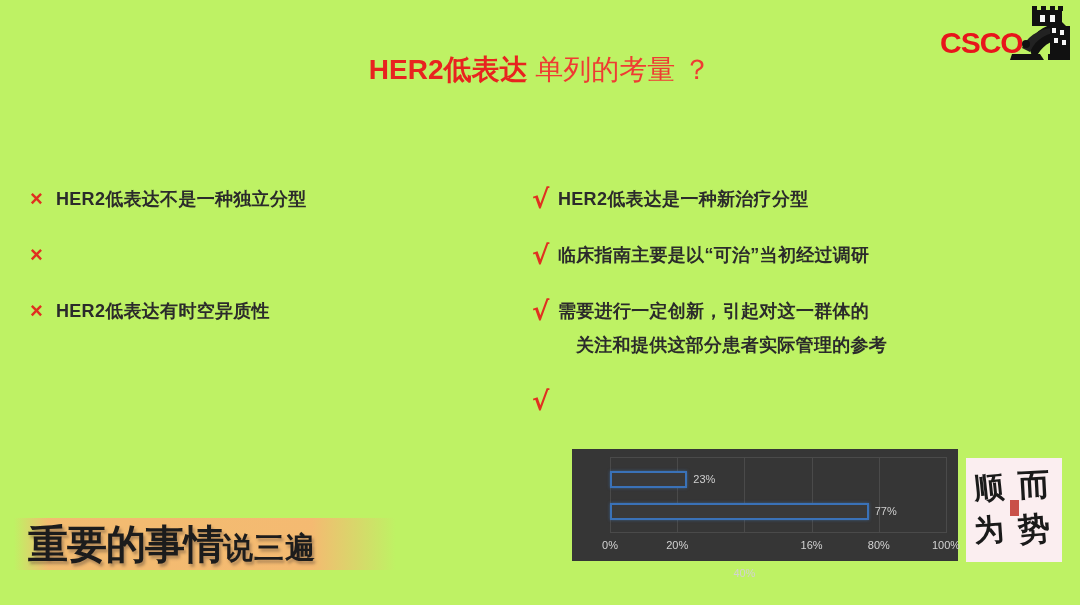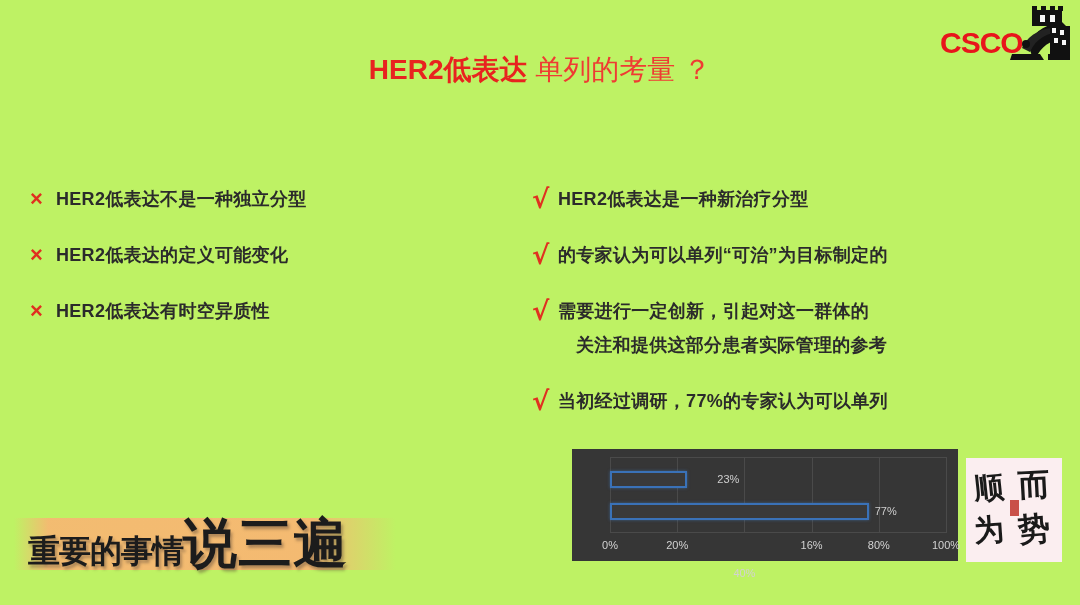--- a/index.html
+++ b/index.html
@@ -224,22 +224,22 @@
     height: 72px;
     white-space: nowrap;
     color: #1c1c1c;
     font-size: 40px;
     font-weight: bold;
     line-height: 72px;
     font-family: "DejaVu Sans", "Liberation Sans", sans-serif;
     text-shadow: 2px 3px 3px rgba(90,70,55,0.45);
     letter-spacing: -1px;
   }
-  #banner-text .b-small { font-size: 32px; }
-  #banner-text .b-big   { font-size: 54px; letter-spacing: 1px; }
+  #banner-text .b-small { font-size: 40px; }
+  #banner-text .b-big   { font-size: 30px; letter-spacing: 1px; }
 </style>
 </head>
 <body>
 
 <div id="slide">
 
   <div id="logo">
     <span class="logo-text">CSCO</span>
     <svg class="logo-wall" width="78" height="62" viewBox="0 0 78 62">
       <g fill="#111111">
@@ -270,63 +270,61 @@
     <span class="t-strong">HER2低表达</span><span class="t-light"> 单列的考量 ？</span>
   </div>
 
   <div class="col" id="col-left">
     <div class="bullet">
       <span class="mark cross">×</span>
       <span class="btext">HER2低表达不是一种独立分型</span>
     </div>
     <div class="bullet">
       <span class="mark cross">×</span>
-      <span class="btext">HER2低表达的定义可能变化</span>
     </div>
     <div class="bullet">
       <span class="mark cross">×</span>
       <span class="btext">HER2低表达有时空异质性</span>
     </div>
   </div>
 
   <div class="col" id="col-right">
     <div class="bullet">
       <span class="mark check">√</span>
       <span class="btext">HER2低表达是一种新治疗分型</span>
     </div>
     <div class="bullet">
       <span class="mark check">√</span>
-      <span class="btext">的专家认为可以单列“可治”为目标制定的</span>
+      <span class="btext">临床指南主要是以“可治”当初经过调研</span>
     </div>
     <div class="bullet">
       <span class="mark check">√</span>
       <span class="btext">
         <span>需要进行一定创新，引起对这一群体的</span>
         <span class="line2">关注和提供这部分患者实际管理的参考</span>
       </span>
     </div>
     <div class="bullet">
       <span class="mark check">√</span>
-      <span class="btext"> 当初经过调研，77%的专家认为可以单列</span>
     </div>
   </div>
 
   <div id="chart">
     <div class="plot">
       <div class="axisline-top"></div>
       <div class="axisline-bottom"></div>
       <div class="gridline" style="left:0%"></div>
       <div class="gridline" style="left:20%"></div>
       <div class="gridline" style="left:40%"></div>
       <div class="gridline" style="left:60%"></div>
       <div class="gridline" style="left:80%"></div>
       <div class="gridline" style="left:100%"></div>
 
       <div class="bar" id="bar0" style="left: 0px; top: 14px; width: 23%;"></div>
-      <div class="barlabel" id="lbl0" style="top: 14px; left: calc(23% + 6px); margin-left: 24px;">23%</div>
+      <div class="barlabel" id="lbl0" style="top: 14px; left: calc(23% + 6px);">23%</div>
 
       <div class="bar" id="bar1" style="left: 0px; top: 46px; width: 77%;"></div>
       <div class="barlabel" id="lbl1" style="top: 46px; left: calc(77% + 6px);">77%</div>
     </div>
     <div class="ticks">
       <span class="tick" style="left:0%;">0%</span>
       <span class="tick" style="left:20%;">20%</span>
       <span class="tick" style="left:40%;margin-top:28px;">40%</span>
       <span class="tick" style="left:60%;">16%</span>
       <span class="tick" style="left:80%;">80%</span>

